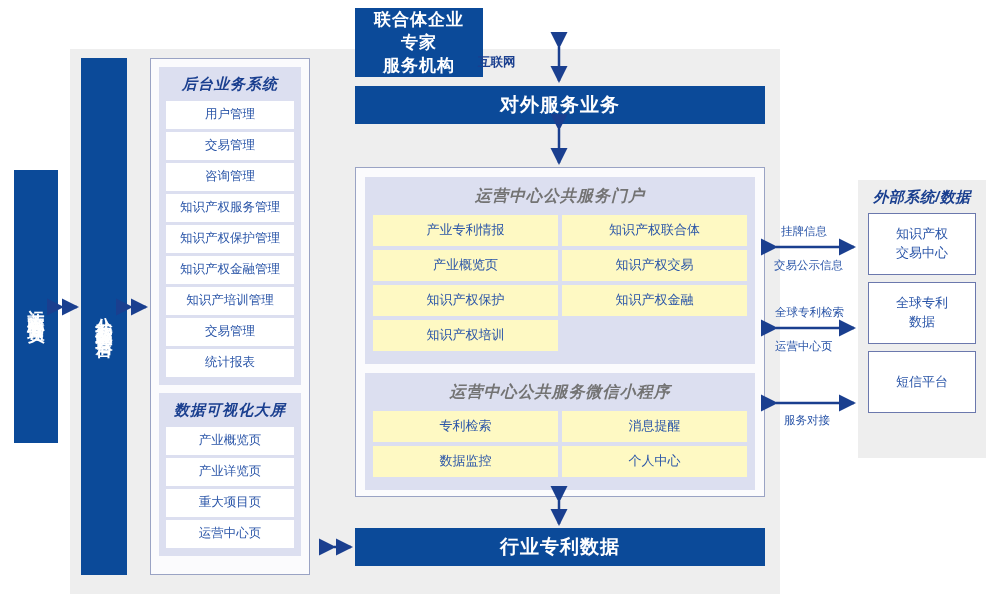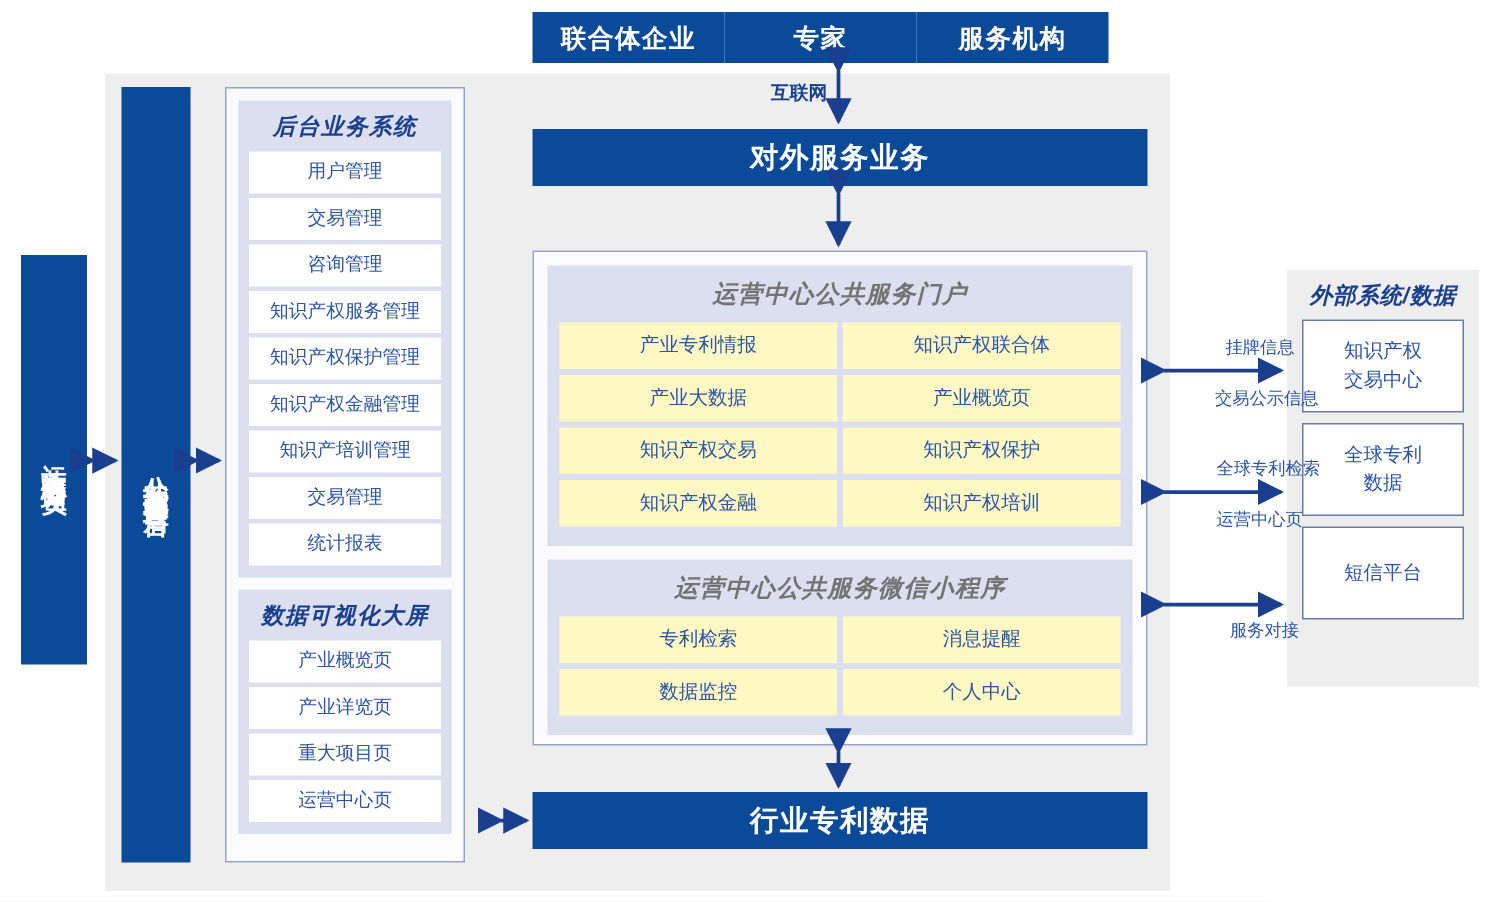--- a/index.html
+++ b/index.html
@@ -56,21 +56,21 @@
     font-size:12.5px;
     text-align:center;
     padding:5px 0 6px 0;
     margin-bottom:3px;
     white-space:nowrap;
   }
   .sub-item:last-child{margin-bottom:0;}
 
   
   #top-actors{position:absolute;left:355px;top:8px;width:436px;height:34px;
-              display:flex;justify-content:flex-start;}
+              display:flex;justify-content:flex-start;flex-direction:column;}
   #top-actors .blue-bar{position:relative;height:34px;font-size:17px;}
   #actor0{width:128px;}
   #actor1{width:128px;}
   #actor2{width:128px;}
 
   #svc-bar{left:355px;top:86px;width:410px;height:38px;font-size:19px;}
 
   #centre-panel{
     position:absolute;left:355px;top:167px;width:410px;height:330px;
     background:#fbfbfd;border:1px solid #9aa3c4;box-sizing:border-box;
@@ -107,21 +107,21 @@
     display:flex;align-items:center;justify-content:center;
     line-height:1.45;box-sizing:border-box;
   }
 
   
   #arrows{position:absolute;left:0;top:0;width:1000px;height:601px;pointer-events:none;}
 
   
   .cap{
     position:absolute;color:#2a55a8;font-size:11.5px;
-    white-space:nowrap;text-align:center;margin-left:36px;
+    white-space:nowrap;text-align:center;
   }
   #cap-internet{left:478px;top:54px;font-weight:bold;color:#1a3f8f;font-size:12.5px;}
   #cap-r0a{left:781px;top:224px;}
   #cap-r0b{left:774px;top:258px;}
   #cap-r1a{left:775px;top:305px;}
   #cap-r1b{left:775px;top:339px;}
   #cap-r2{left:784px;top:413px;}
 </style>
 </head>
 <body>
@@ -179,21 +179,20 @@
     <span>对外服务业务</span>
   </div>
 
   <div id="centre-panel">
 
     <div class="grid-panel">
       <div class="grid-title">运营中心公共服务门户</div>
       <div class="grid-rows">
         <div class="grid-cell">产业专利情报</div>
         <div class="grid-cell">知识产权联合体</div>
-        <div class="grid-cell">产业大数据</div>
         <div class="grid-cell">产业概览页</div>
         <div class="grid-cell">知识产权交易</div>
         <div class="grid-cell">知识产权保护</div>
         <div class="grid-cell">知识产权金融</div>
         <div class="grid-cell">知识产权培训</div>
       </div>
     </div>
 
     <div class="grid-panel">
       <div class="grid-title">运营中心公共服务微信小程序</div>

